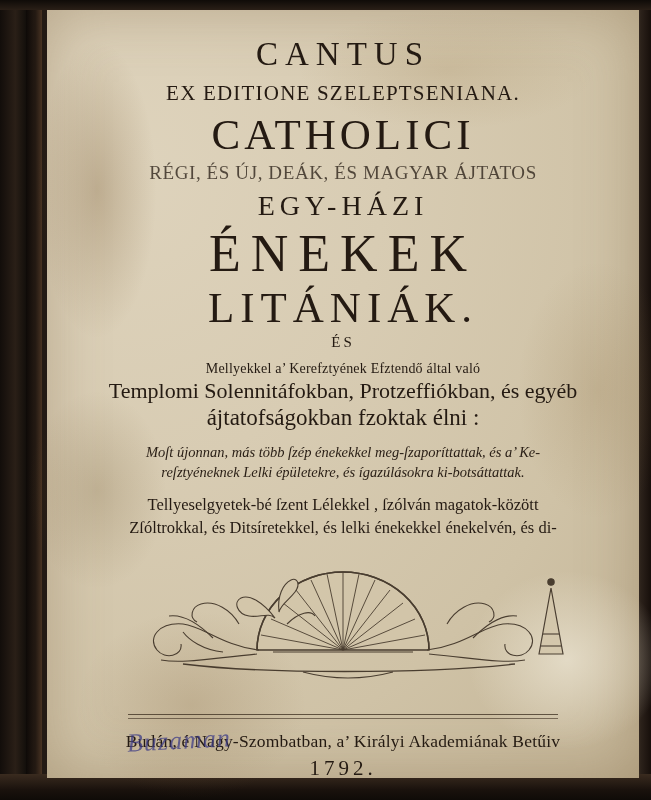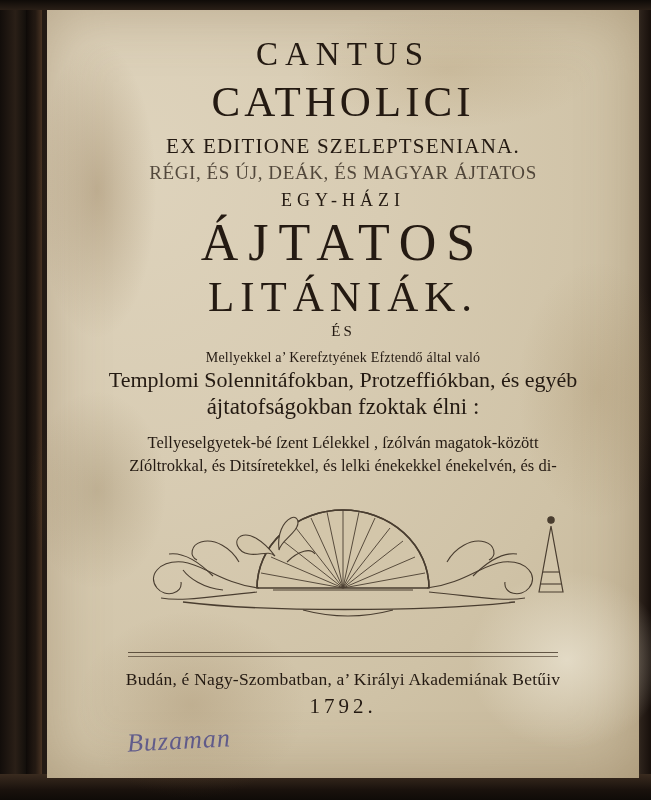--- a/index.html
+++ b/index.html
@@ -105,21 +105,21 @@
     font-size: 21px;
     letter-spacing: 1.2px;
   }
   .t-regi {
     margin-top: 3px;
     font-size: 19px;
     letter-spacing: .6px;
   }
   .t-egyhazi {
     margin-top: 6px;
-    font-size: 18px;
+    font-size: 28px;
     letter-spacing: 5px;
   }
   .t-enekek {
     margin-top: 2px;
     font-size: 52px;
     letter-spacing: 10px;
   }
   .t-es {
     margin-top: 2px;
     font-size: 15px;
@@ -219,32 +219,36 @@
     <div class="stain s1"></div>
     <div class="stain s2"></div>
     <div class="stain s3"></div>
     <div class="stain s4"></div>
     <div class="stain s5"></div>
     <div class="stain s6"></div>
 
     <div class="content">
 
       <span class="ln t-cantus">CANTUS</span>
+      <span class="ln t-edition">EX EDITIONE SZELEPTSENIANA.</span>
       <span class="ln t-catholici">CATHOLICI</span>
-      <span class="ln t-edition">EX EDITIONE SZELEPTSENIANA.</span>
       <span class="ln t-regi fade2">RÉGI, ÉS ÚJ, DEÁK, ÉS MAGYAR ÁJTATOS</span>
       <span class="ln t-egyhazi">EGY-HÁZI</span>
-      <span class="ln t-enekek">ÁJTATOS</span>
+      <span class="ln t-enekek">ÉNEKEK</span>
       <span class="ln t-litaniak">LITÁNIÁK.</span>
       <span class="ln t-es">ÉS</span>
 
       <span class="ln t-melly">Mellyekkel a’ Kerefztyének Efztendő által való</span>
       <span class="ln t-templomi">Templomi Solennitáfokban, Protzeffiókban, és egyéb</span>
       <span class="ln t-ajtatos">ájtatofságokban fzoktak élni :</span>
 
+      <div class="italic-block">
+        <span class="ln">Moſt újonnan, más több ſzép énekekkel meg-ſzaporíttattak, és a’ Ke-</span>
+        <span class="ln">reſztyéneknek Lelki épületekre, és ígazúlásokra ki-botsáttattak.</span>
+      </div>
 
       <div class="t-telly">
         <span class="ln">Tellyeselgyetek-bé ſzent Lélekkel ,  ſzólván magatok-között</span>
         <span class="ln">Zſóltrokkal, és Ditsíretekkel, és lelki énekekkel énekelvén, és di-</span>
       </div>
 
       <div class="ornament">
         <svg width="560" height="150" viewBox="0 0 560 150" style="position:absolute;left:16px;top:0;">
           <g stroke="#32261b" fill="none" stroke-width="1.1" opacity="0.85">
 

